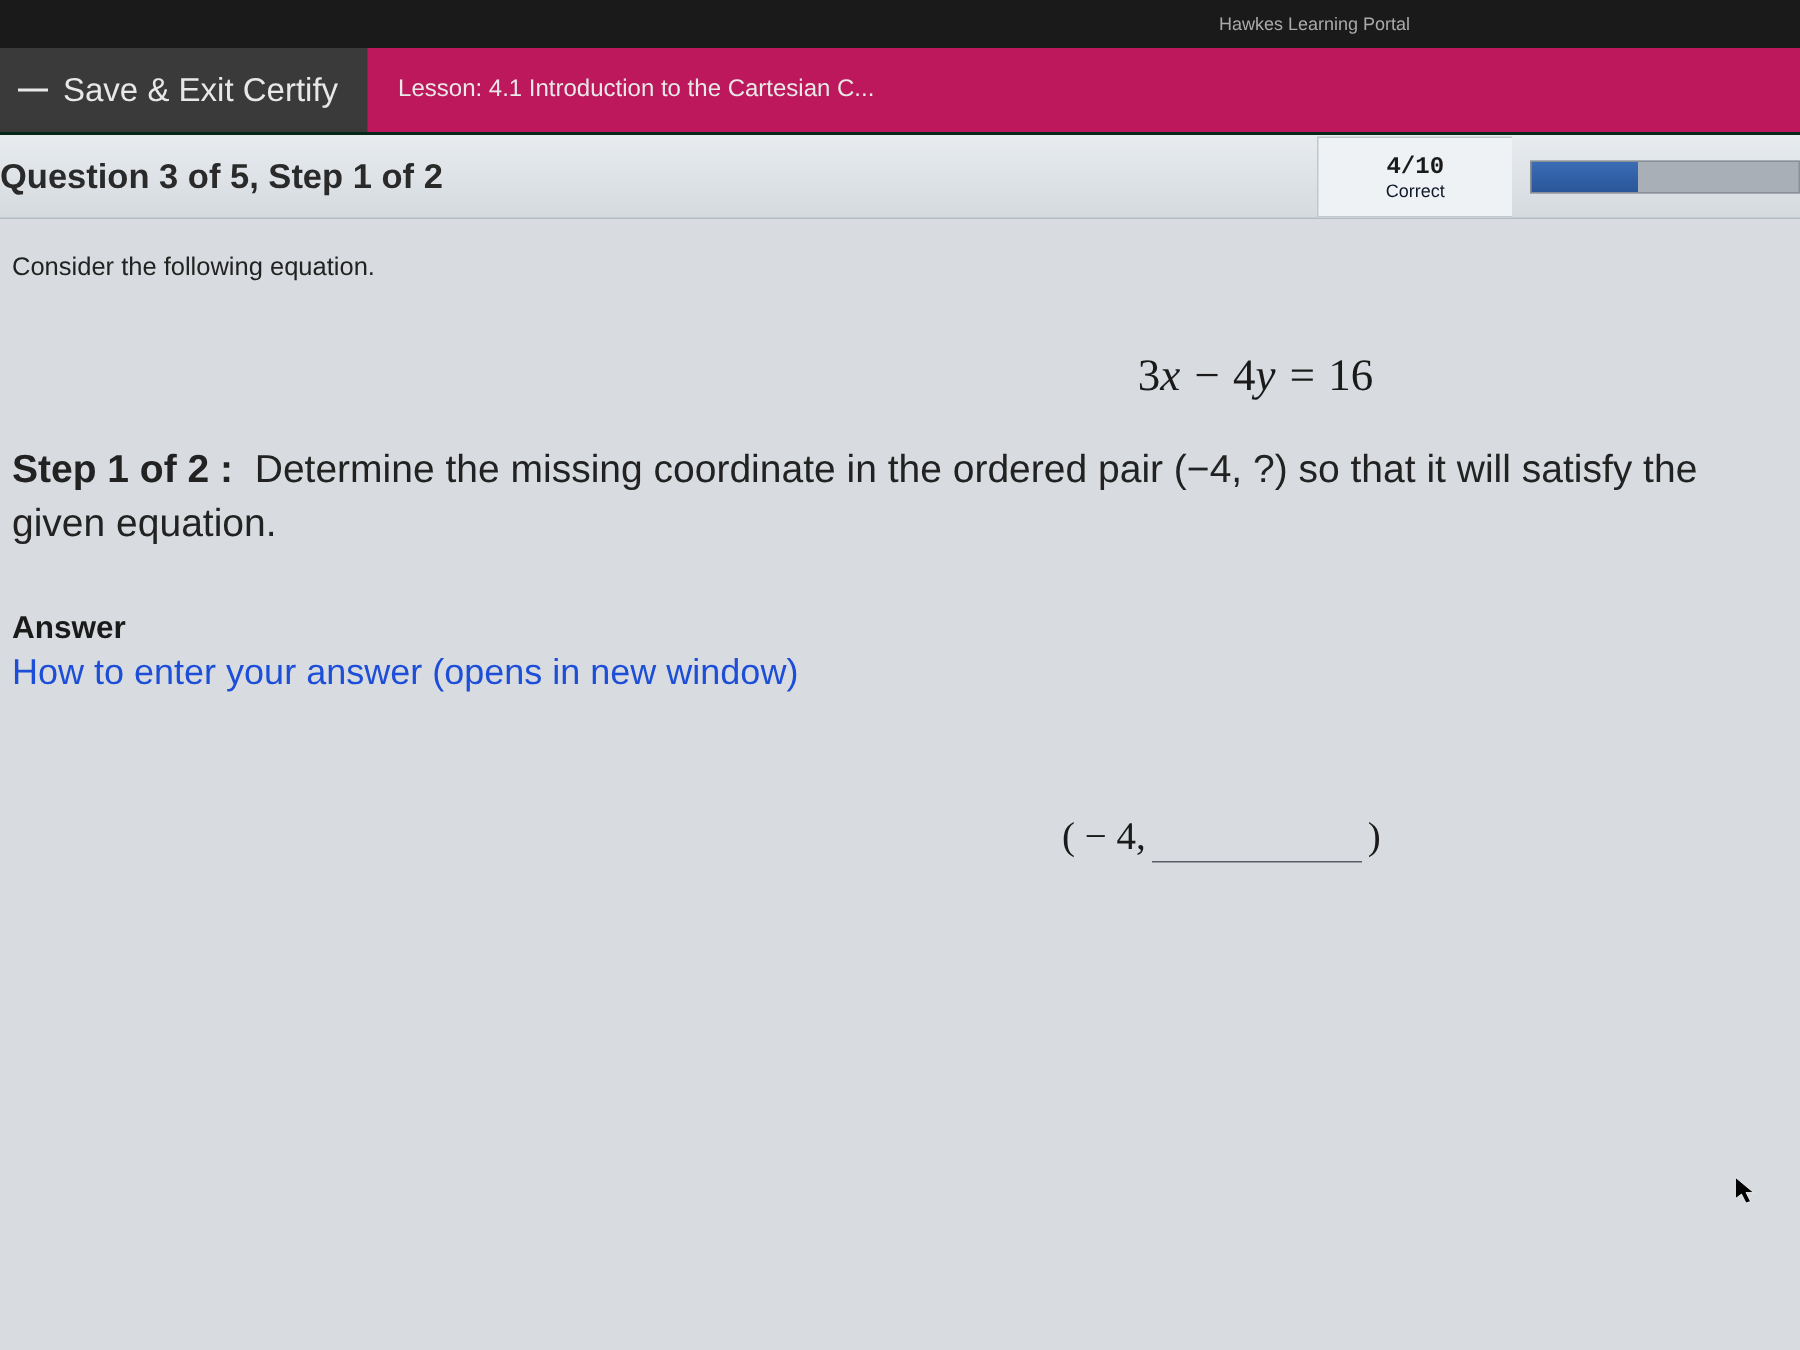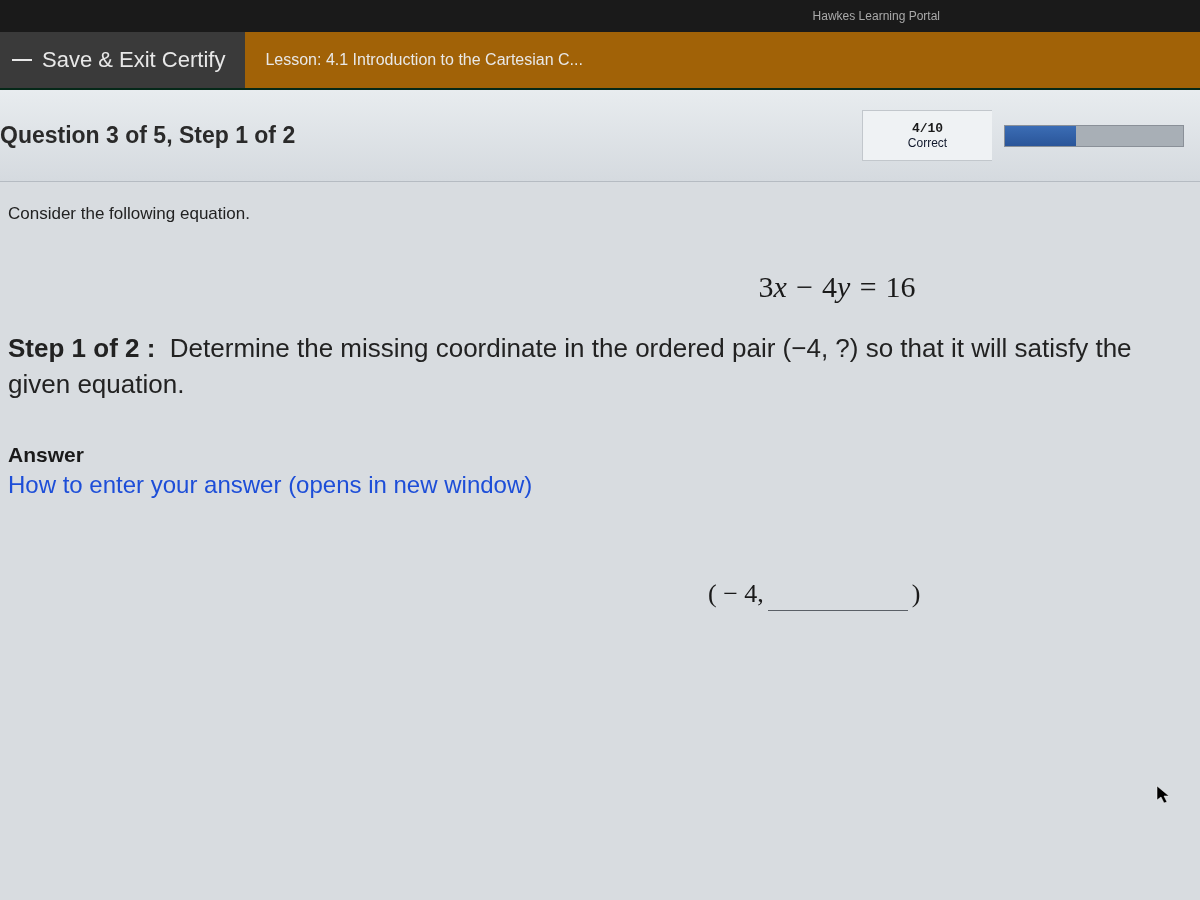--- a/index.html
+++ b/index.html
@@ -14,21 +14,21 @@
       height: 32px;
       background: #1a1a1a;
       display: flex;
       justify-content: flex-end;
       align-items: center;
       padding-right: 260px;
       color: #aaa;
       font-size: 12px;
     }
     .top-bar {
-      background: #a16207;
+      background: #be185d;
       height: 58px;
       display: flex;
       align-items: center;
       border-bottom: 2px solid #052818;
     }
     .save-exit {
       background: #3a3a3a;
       color: #e8e8e8;
       font-size: 22px;
       font-weight: 400;
@@ -47,45 +47,45 @@
     }
     .lesson-title {
       color: #e8e8e8;
       font-size: 16px;
       font-weight: 400;
       padding-left: 20px;
     }
     .question-header {
       background: #e2e6ea;
       background: linear-gradient(180deg, #e8ecef 0%, #d5dadf 100%);
-      height: 92px;
+      height: 56px;
       display: flex;
       align-items: center;
       justify-content: space-between;
-      padding: 0 16px 0 0;
+      padding: 0 0 0 0;
       border-bottom: 1px solid #b5bbc2;
     }
     .question-label {
       font-size: 23px;
       font-weight: 700;
       color: #2a2a2a;
       padding-left: 0;
     }
     .score-block {
       background: #eff2f4;
       border: 1px solid #c2c7cc;
       border-right: none;
       padding: 10px 18px;
       text-align: center;
       margin-right: 0;
       min-width: 130px;
     }
     .score-value {
       font-family: "Consolas", "Courier New", monospace;
-      font-size: 13px;
+      font-size: 16px;
       font-weight: 700;
       color: #1a1a1a;
     }
     .score-label {
       font-size: 12px;
       font-weight: 400;
       color: #0f172a;
     }
     .progress-wrap {
       display: flex;

